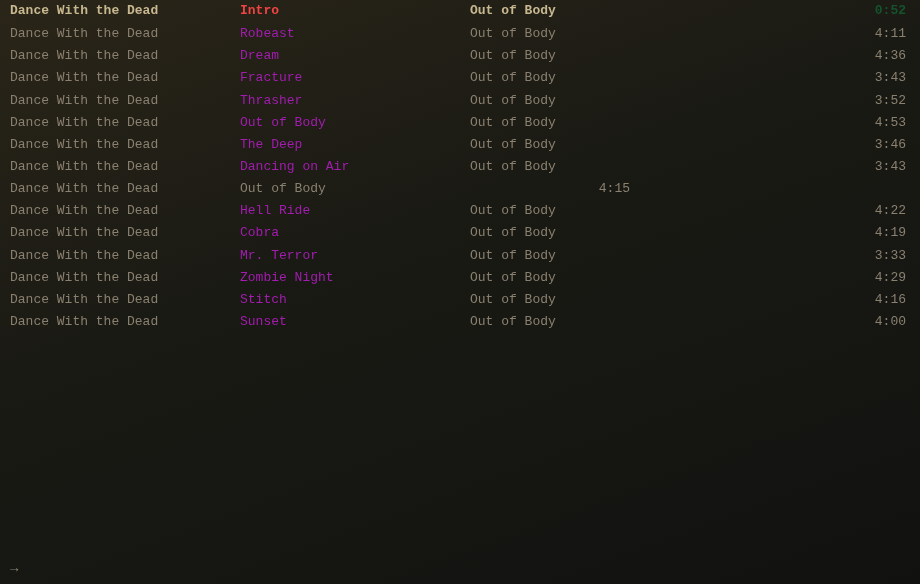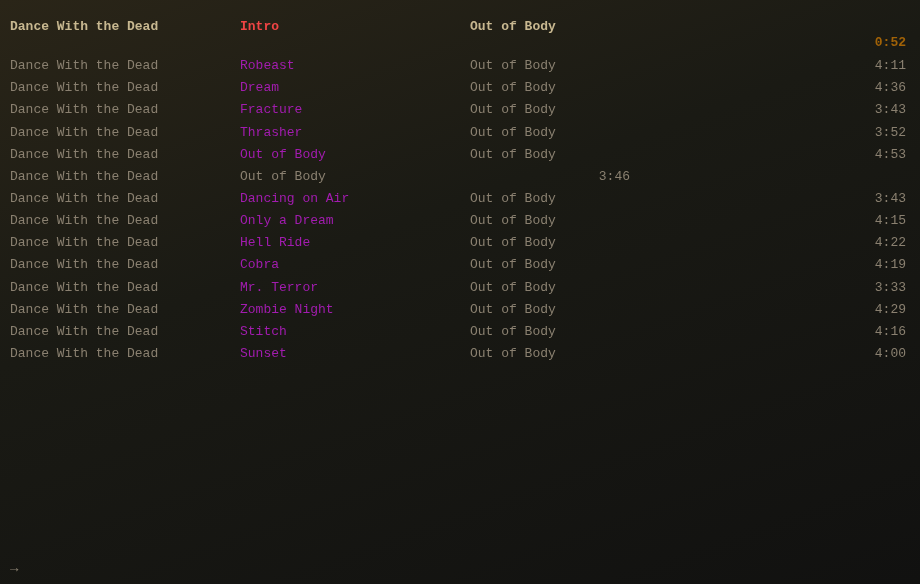--- a/index.html
+++ b/index.html
@@ -13,21 +13,21 @@
       height: 584px;
       background: linear-gradient(160deg, #2a2518 0%, #1a1a14 40%, #111110 100%);
       font-family: 'Courier New', Courier, monospace;
       font-size: 13px;
       color: #a89f8a;
       overflow: hidden;
       position: relative;
     }
 
     .track-list {
-      padding: 16px 0;
+      padding: 0 0;
     }
 
     .track-row {
       display: grid;
       grid-template-columns: 230px 230px 160px 1fr;
       padding: 1px 14px 1px 10px;
       line-height: 1.55;
     }
 
     .track-row.header {
@@ -59,22 +59,21 @@
     .track-row.header .album {
       color: #c8b890;
     }
 
     .track-row .duration {
       text-align: right;
       color: #8a8070;
     }
 
     .track-row.header .duration {
-      color: #a16207;
-      margin-top: 16px;
+      color: #14532d;
     }
 
     .bottom-arrow {
       position: absolute;
       bottom: 8px;
       left: 10px;
       color: #8a8070;
       font-size: 14px;
     }
   </style>
@@ -114,32 +113,32 @@
       <span class="duration">3:52</span>
     </div>
     <div class="track-row">
       <span class="artist">Dance With the Dead</span>
       <span class="title">Out of Body</span>
       <span class="album">Out of Body</span>
       <span class="duration">4:53</span>
     </div>
     <div class="track-row">
       <span class="artist">Dance With the Dead</span>
+      <span class="title">The Deep</span>
       <span class="album">Out of Body</span>
       <span class="duration">3:46</span>
     </div>
     <div class="track-row">
       <span class="artist">Dance With the Dead</span>
       <span class="title">Dancing on Air</span>
       <span class="album">Out of Body</span>
       <span class="duration">3:43</span>
     </div>
     <div class="track-row">
       <span class="artist">Dance With the Dead</span>
-      <span class="title">Only a Dream</span>
       <span class="album">Out of Body</span>
       <span class="duration">4:15</span>
     </div>
     <div class="track-row">
       <span class="artist">Dance With the Dead</span>
       <span class="title">Hell Ride</span>
       <span class="album">Out of Body</span>
       <span class="duration">4:22</span>
     </div>
     <div class="track-row">

